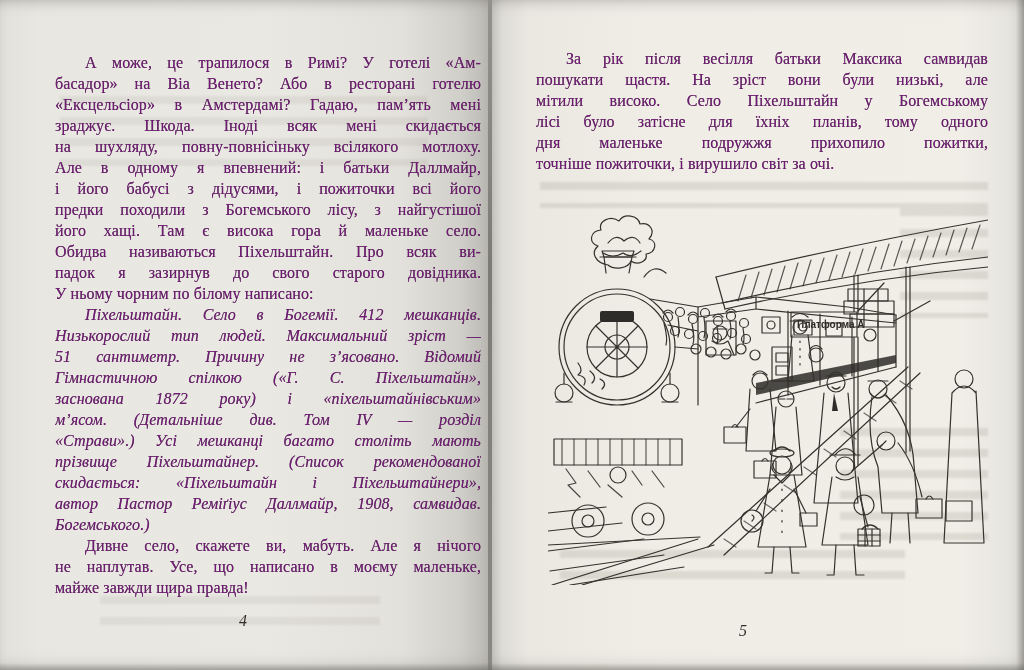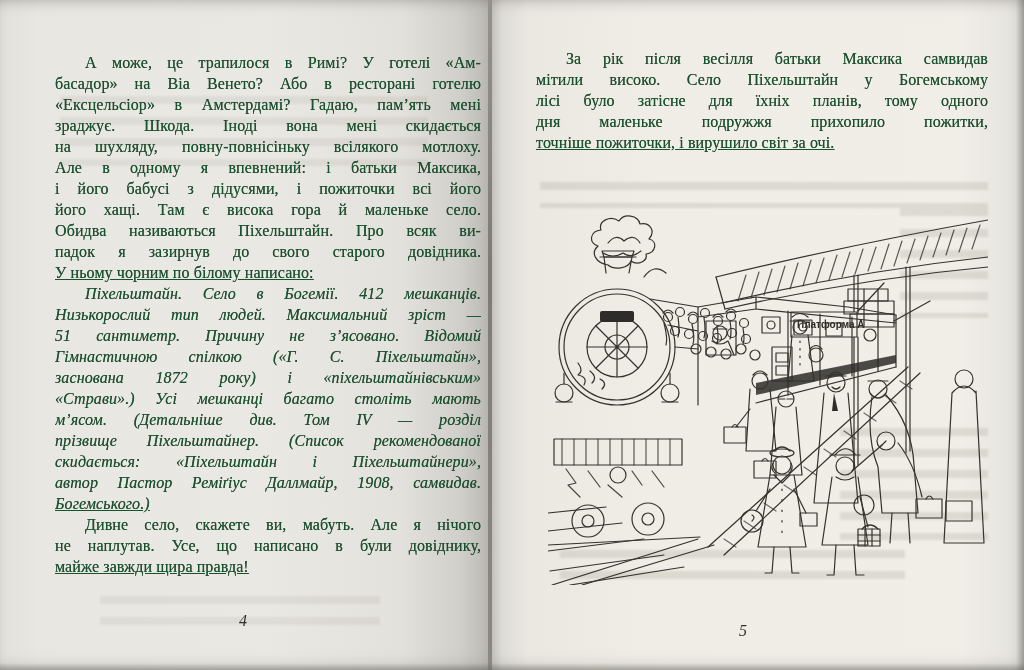--- a/index.html
+++ b/index.html
@@ -25,28 +25,28 @@
   }
   .edge-right{
     position:absolute;left:1016px;top:0;width:8px;height:670px;
     background:linear-gradient(90deg,rgba(88,86,81,0),rgba(88,86,81,.4));
   }
   .edge-bottom{
     position:absolute;left:0;top:663px;width:1024px;height:7px;
     background:linear-gradient(180deg,rgba(88,86,80,0),rgba(88,86,80,.35));
   }
   
-  .textblock{position:absolute;color:#14532d;text-shadow:0 0 .4px rgba(38,35,31,.7);}
+  .textblock{position:absolute;color:#701a75;text-shadow:0 0 .4px rgba(38,35,31,.7);}
   .tb-left{left:55px;top:52px;width:426px;}
   .tb-right{left:536px;top:48px;width:452px;}
   .line{
     height:21px;line-height:21px;font-size:16px;letter-spacing:.1px;
     text-align:justify;text-align-last:justify;overflow:hidden;white-space:nowrap;
   }
-  .line.endline{text-align-last:left;text-decoration:underline;}
+  .line.endline{text-align-last:left;}
   .line.indent{padding-left:30px;}
   .line.italic{font-style:italic;}
   .pagenum{
     position:absolute;font-style:italic;font-size:16px;color:#33302b;
   }
   .pn-left{left:239px;top:612px;}
   .pn-right{left:739px;top:622px;}
   
   .ghost{
     position:absolute;
@@ -83,46 +83,48 @@
   <div class="ghost light" style="left:100px;top:596px;width:280px;height:34px;"></div>
   <div class="ghost" style="left:540px;top:182px;width:448px;height:26px;"></div>
   <div class="ghost" style="left:900px;top:208px;width:88px;height:110px;"></div>
   <div class="ghost" style="left:840px;top:428px;width:148px;height:112px;"></div>
   <div class="ghost" style="left:560px;top:550px;width:345px;height:42px;"></div>
 
   <div class="textblock tb-left">
       <div class="line indent">А може, це трапилося в Римі? У готелі «Ам-</div>
       <div class="line">басадор» на Віа Венето? Або в ресторані готелю</div>
       <div class="line">«Ексцельсіор» в Амстердамі? Гадаю, пам’ять мені</div>
-      <div class="line">зраджує. Шкода. Іноді вона мені скидається</div>
+      <div class="line">зраджує. Шкода. Іноді всяк мені скидається</div>
       <div class="line">на шухляду, повну-повнісіньку всілякого мотлоху.</div>
-      <div class="line">Але в одному я впевнений: і батьки Максика,</div>
+      <div class="line">Але в одному я впевнений: і батьки Даллмайр,</div>
       <div class="line">і його бабусі з дідусями, і пожиточки всі його</div>
+      <div class="line">предки походили з Богемського лісу, з найгустішої</div>
       <div class="line">його хащі. Там є висока гора й маленьке село.</div>
       <div class="line">Обидва називаються Піхельштайн. Про всяк ви-</div>
       <div class="line">падок я зазирнув до свого старого довідника.</div>
       <div class="line endline">У ньому чорним по білому написано:</div>
       <div class="line indent italic">Піхельштайн. Село в Богемії. 412 мешканців.</div>
       <div class="line italic">Низькорослий тип людей. Максимальний зріст —</div>
       <div class="line italic">51 сантиметр. Причину не з’ясовано. Відомий</div>
       <div class="line italic">Гімнастичною спілкою («Г. С. Піхельштайн»,</div>
       <div class="line italic">заснована 1872 року) і «піхельштайнівським»</div>
+      <div class="line italic">м’ясом. (Детальніше див. Том IV — розділ</div>
       <div class="line italic">«Страви».) Усі мешканці багато століть мають</div>
-      <div class="line italic">м’ясом. (Детальніше див. Том IV — розділ</div>
       <div class="line italic">прізвище Піхельштайнер. (Список рекомендованої</div>
       <div class="line italic">скидається: «Піхельштайн і Піхельштайнери»,</div>
       <div class="line italic">автор Пастор Реміґіус Даллмайр, 1908, самвидав.</div>
       <div class="line italic endline">Богемського.)</div>
       <div class="line indent">Дивне село, скажете ви, мабуть. Але я нічого</div>
-      <div class="line">не наплутав. Усе, що написано в були довіднику,</div>
+      <div class="line">не наплутав. Усе, що написано в моєму маленьке,</div>
       <div class="line endline">майже завжди щира правда!</div>
     </div>
 
   <div class="textblock tb-right">
       <div class="line indent">За рік після весілля батьки Максика самвидав</div>
+      <div class="line">пошукати щастя. На зріст вони були низькі, але</div>
       <div class="line">мітили високо. Село Піхельштайн у Богемському</div>
       <div class="line">лісі було затісне для їхніх планів, тому одного</div>
       <div class="line">дня маленьке подружжя прихопило пожитки,</div>
       <div class="line endline">точніше пожиточки, і вирушило світ за очі.</div>
     </div>
 
   <div class="pagenum pn-left">4</div>
   <div class="pagenum pn-right">5</div>
 
   <div class="illustration">

